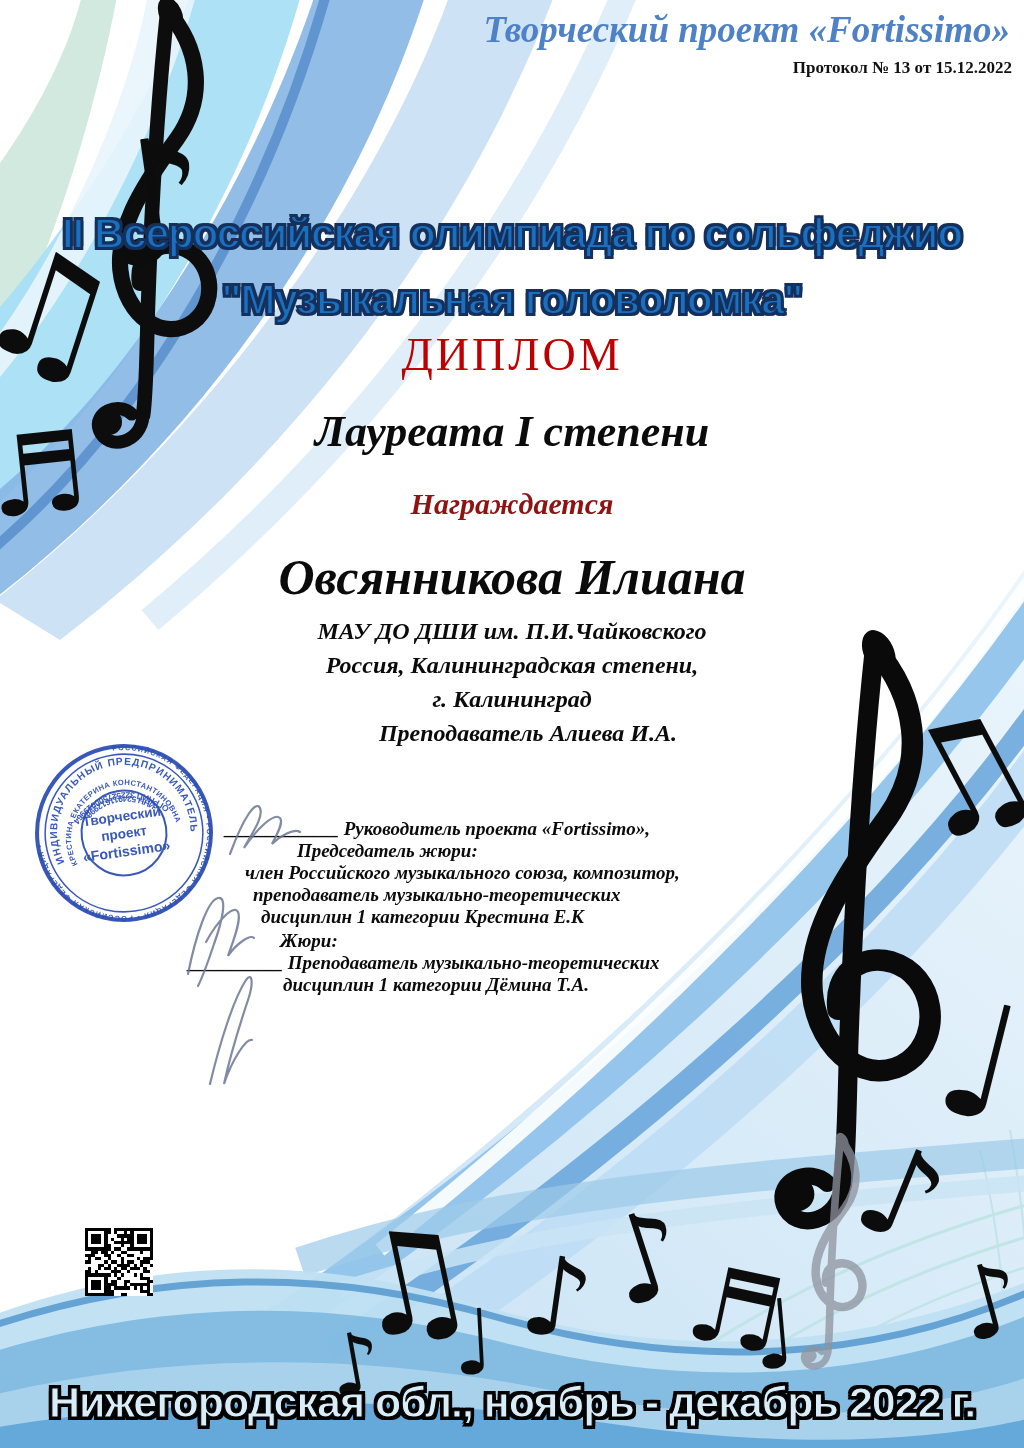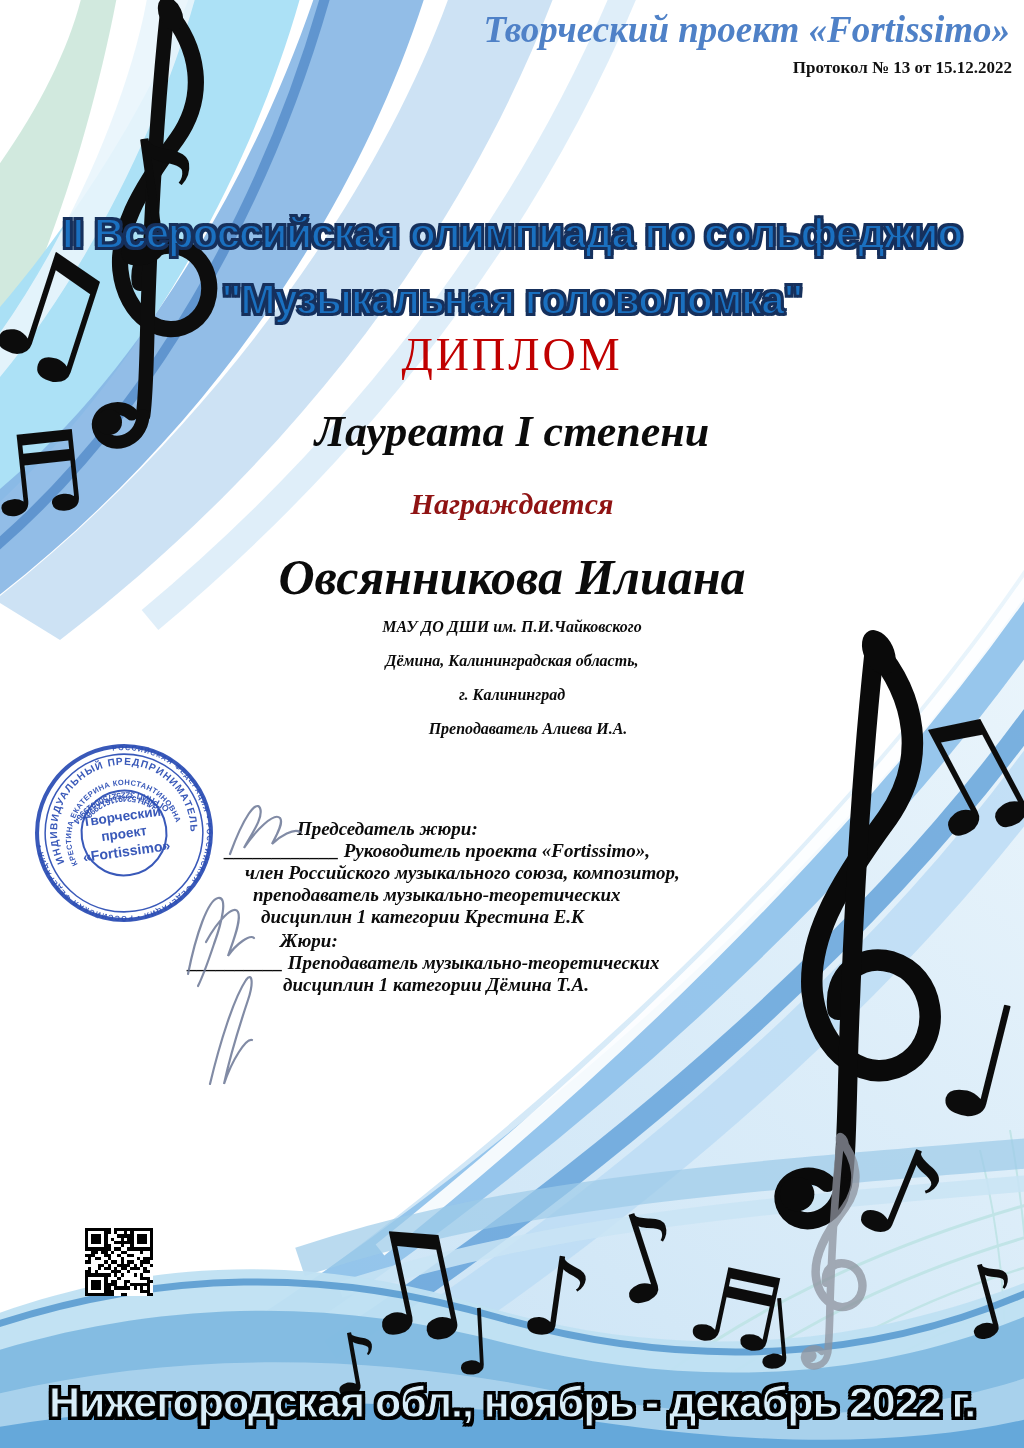--- a/index.html
+++ b/index.html
@@ -23,21 +23,21 @@
   
   .diploma{top:328px;left:0;right:0;text-align:center;font-weight:normal;
     font-size:46px;letter-spacing:3px;color:#c00000;z-index:6;}
   .degree{top:406px;left:0;right:0;text-align:center;font-weight:bold;font-style:italic;
     font-size:44px;color:#0b0b0b;z-index:6;}
   .awarded{top:487px;left:0;right:0;text-align:center;font-weight:bold;font-style:italic;
     font-size:30px;color:#8f1313;z-index:6;}
   .recipient{top:548px;left:0;right:0;text-align:center;font-weight:bold;font-style:italic;
     font-size:50px;color:#0b0b0b;z-index:6;}
   .school-line{left:0;right:0;text-align:center;font-weight:bold;font-style:italic;
-    font-size:16px;color:#0b0b0b;z-index:6;}
+    font-size:24px;color:#0b0b0b;z-index:6;}
   
   .jury{font-weight:bold;font-style:italic;font-size:19px;line-height:22px;color:#0b0b0b;z-index:7;}
   .jury div{white-space:nowrap;}
   
   .footer-text{top:1378px;left:0;right:0;text-align:center;z-index:8;
     font-family:"Liberation Sans",sans-serif;font-weight:bold;font-size:43px;letter-spacing:-1px;
     color:#d8edf8;-webkit-text-stroke:1px #000;
     text-shadow:-3px -3px 0 #000,3px -3px 0 #000,-3px 3px 0 #000,3px 3px 0 #000,
                  0 -3px 0 #000,0 3px 0 #000,-3px 0 0 #000,3px 0 0 #000;}
   
@@ -130,21 +130,21 @@
   <div class="abs protocol">Протокол № 13 от 15.12.2022</div>
 
   <div class="abs main-title l1">II Всероссийская олимпиада по сольфеджио</div>
   <div class="abs main-title l2">"Музыкальная головоломка"</div>
 
   <div class="abs diploma">ДИПЛОМ</div>
   <div class="abs degree">Лауреата I степени</div>
   <div class="abs awarded">Награждается</div>
   <div class="abs recipient">Овсянникова Илиана</div>
   <div class="abs school-line" style="top:618px;">МАУ ДО ДШИ им. П.И.Чайковского</div>
-  <div class="abs school-line" style="top:652px;">Дёмина, Калининградская область,</div>
+  <div class="abs school-line" style="top:652px;">Россия, Калининградская степени,</div>
   <div class="abs school-line" style="top:686px;">г. Калининград</div>
   <div class="abs school-line" style="top:720px;margin-left:32px;">Преподаватель Алиева И.А.</div>
 
   <svg id="stamp" class="abs" width="182" height="182" viewBox="0 0 180 180" style="transform:rotate(-8deg);">
     <defs>
       <path id="ringPath" d="M90 8 A82 82 0 1 1 89.9 8"></path>
       <path id="arcTopOuter" d="M30 116 A66 66 0 1 1 150 116"></path>
       <path id="arcTopInner" d="M42 118 A53 53 0 1 1 138 118"></path>
       <path id="arcBotOuter" d="M152 98 A64 64 0 0 0 28 98"></path>
       <path id="arcBotInner" d="M142 96 A53 53 0 0 0 38 96"></path>
@@ -160,22 +160,22 @@
       <text font-size="7.5" letter-spacing="0.4"><textPath href="#arcTopInner" startOffset="4">КРЕСТИНА ЕКАТЕРИНА КОНСТАНТИНОВНА</textPath></text>
       <text font-size="8.5" text-anchor="middle"><textPath href="#arcBotOuter" startOffset="50%">ОГРНИП 322527500019964</textPath></text>
       <text font-size="8.5" text-anchor="middle"><textPath href="#arcBotInner" startOffset="50%">ИНН 524911612996</textPath></text>
       <text x="90" y="78" text-anchor="middle" font-size="13.5">Творческий</text>
       <text x="90" y="95" text-anchor="middle" font-size="13.5">проект</text>
       <text x="90" y="113" text-anchor="middle" font-size="14">«Fortissimo»</text>
     </g>
   </svg>
 
   <div class="abs jury" style="top:818px;left:225px;">
+    <div>____________ Руководитель проекта «Fortissimo»,</div>
     <div style="padding-left:72px;">Председатель жюри:</div>
-    <div>____________ Руководитель проекта «Fortissimo»,</div>
     <div style="padding-left:20px;">член Российского музыкального союза, композитор,</div>
     <div style="padding-left:28px;">преподаватель музыкально-теоретических</div>
     <div style="padding-left:36px;">дисциплин 1 категории Крестина Е.К</div>
   </div>
 
   <div class="abs jury" style="top:930px;left:188px;">
     <div style="padding-left:92px;">Жюри:</div>
     <div>__________ Преподаватель музыкально-теоретических</div>
     <div style="padding-left:95px;">дисциплин 1 категории Дёмина Т.А.</div>
   </div>

